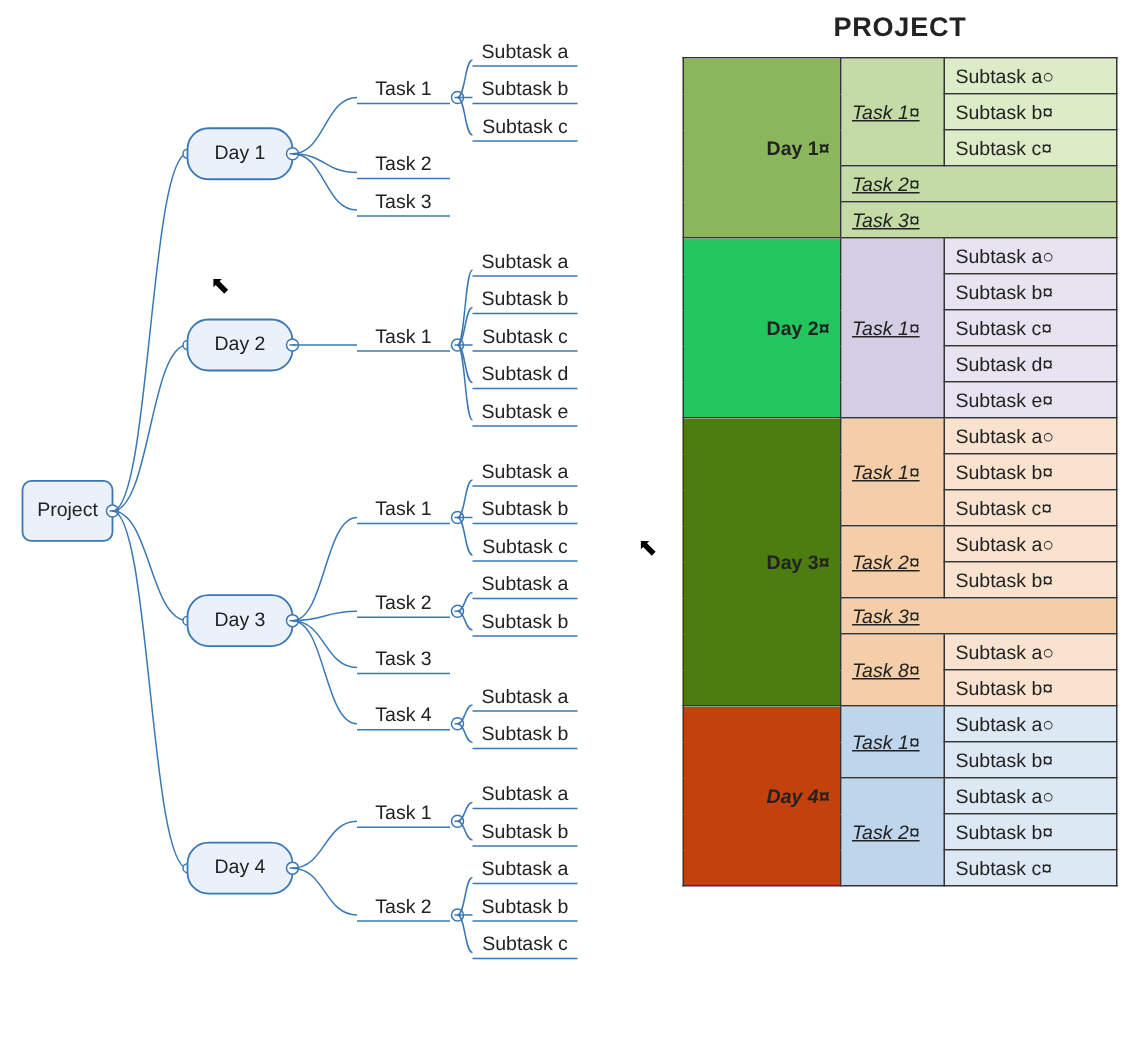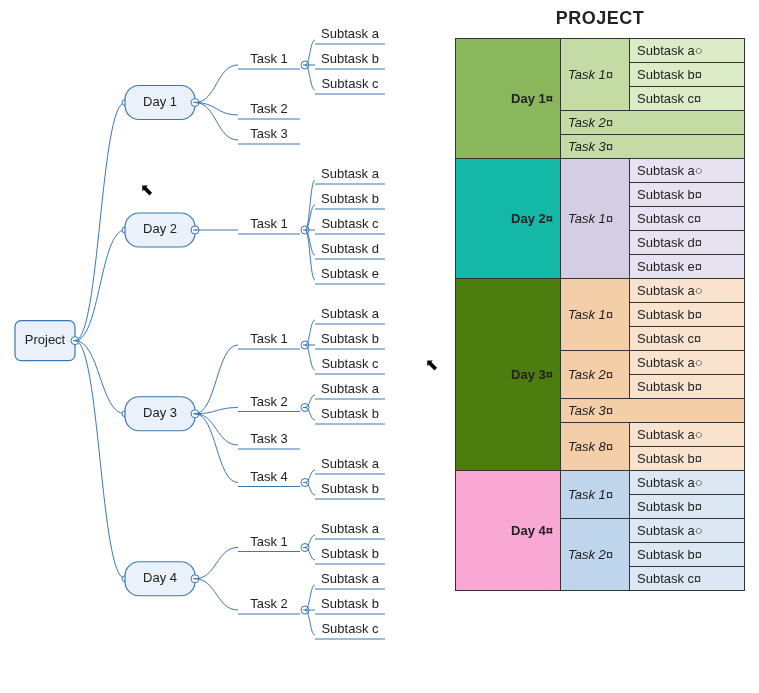--- a/index.html
+++ b/index.html
@@ -73,34 +73,34 @@
     table-layout: fixed;
     font-size: 13px;
   }
   table.project-table td {
     border: 1px solid #333;
     padding: 4px 7px;
     white-space: nowrap;
     overflow: hidden;
   }
   .col-day   { width: 90px; font-weight: 700; text-align: right; }
-  .col-task  { font-style: italic; }
+  .col-task  { font-style: italic; text-decoration: underline; }
   .col-sub   { width: 100px; }
 
   
   .grn-0 { background: #8ab75c; }
   .grn-1 { background: #c4dba6; }
   .grn-2 { background: #dcecc6; }
-  .pur-0 { background: #14b8a6; }
+  .pur-0 { background: #22c55e; }
   .pur-1 { background: #d4cee5; }
   .pur-2 { background: #e7e3f1; }
   .org-0 { background: #4d7c0f; }
   .org-1 { background: #f4cda9; }
   .org-2 { background: #f9e3cf; }
-  .blu-0 { background: #f9a8d4; }
+  .blu-0 { background: #c2410c; font-style: italic; }
   .blu-1 { background: #bed5eb; }
   .blu-2 { background: #dce8f4; }
 </style>
 </head>
 <body>
 
 <div class="canvas">
 
   <svg class="mindmap" id="mindmap-svg">
       <rect x="15" y="320.625" width="60" height="40" rx="6" ry="6" class="node"></rect>

